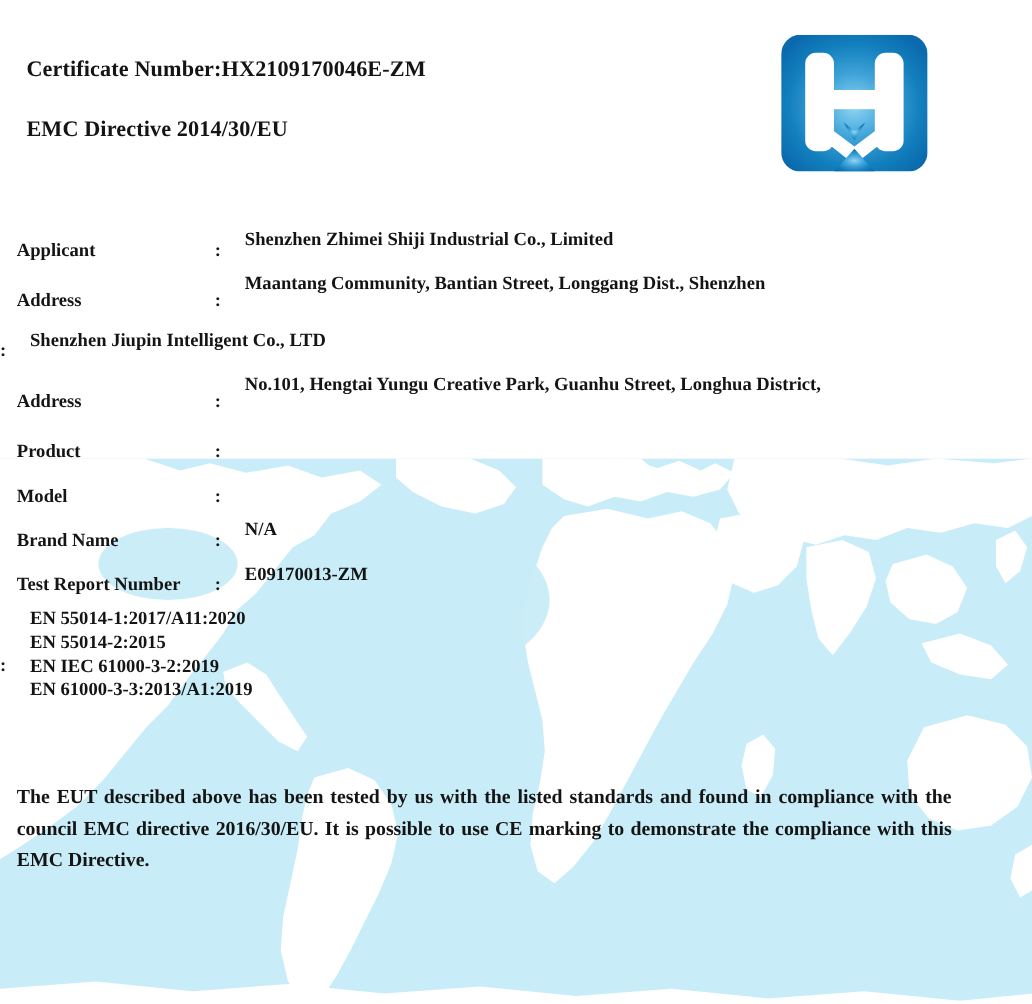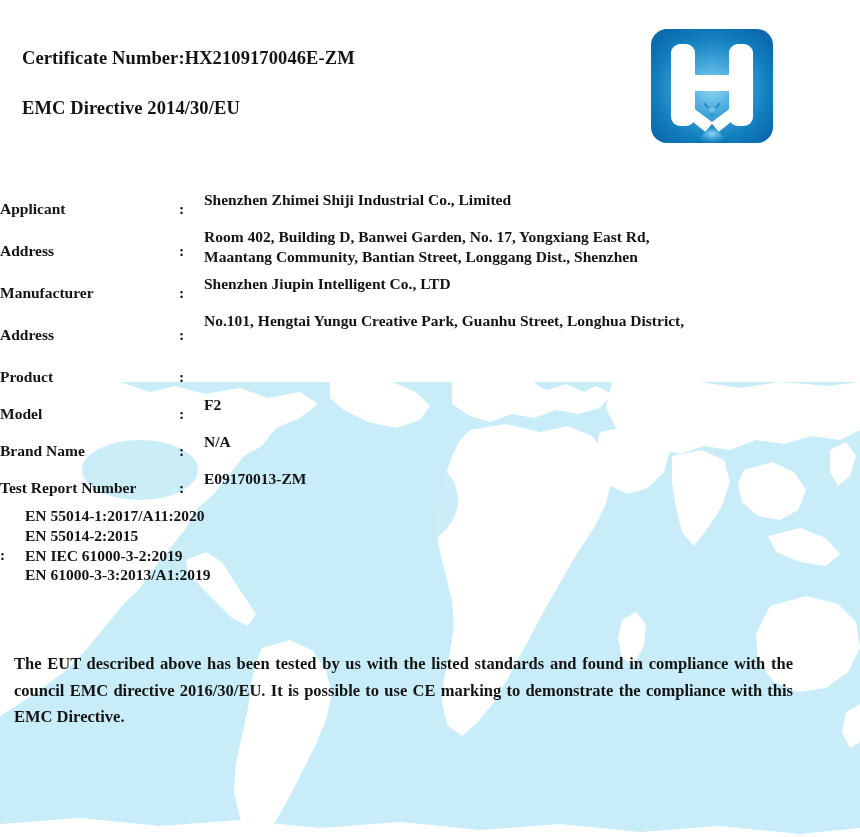--- a/index.html
+++ b/index.html
@@ -65,21 +65,21 @@
     width: 860px;
   }
   .info-row {
     position: relative;
     display: flex;
     align-items: flex-start;
     margin-bottom: 0;
   }
   .info-label {
     width: 179px;
-    padding-left: 0;
+    padding-left: 14px;
     box-sizing: border-box;
     font-size: 15.5px;
     font-weight: bold;
     flex: 0 0 179px;
   }
   .info-colon {
     width: 25px;
     flex: 0 0 25px;
     font-size: 15.5px;
     font-weight: bold;
@@ -235,27 +235,25 @@
       <div class="info-colon">:</div>
       <div class="info-value">
         <span class="vline">Shenzhen Zhimei Shiji Industrial Co., Limited</span>
       </div>
     </div>
 
     <div class="info-row row-2 vcenter">
       <div class="info-label">Address</div>
       <div class="info-colon">:</div>
       <div class="info-value">
-        <span class="vline">Room 402, Building D, Banwei Garden, No. 17, Yongxiang East Rd,</span>
         <span class="vline">Maantang Community, Bantian Street, Longgang Dist., Shenzhen</span>
       </div>
     </div>
 
     <div class="info-row row-1 vcenter">
-      <div class="info-label">Manufacturer</div>
       <div class="info-colon">:</div>
       <div class="info-value">
         <span class="vline">Shenzhen Jiupin Intelligent Co., LTD</span>
       </div>
     </div>
 
     <div class="info-row row-4 vcenter">
       <div class="info-label">Address</div>
       <div class="info-colon">:</div>
       <div class="info-value">
@@ -264,23 +262,20 @@
     </div>
 
     <div class="info-row row-1 vcenter">
       <div class="info-label">Product</div>
       <div class="info-colon">:</div>
     </div>
 
     <div class="info-row row-1 vcenter">
       <div class="info-label">Model</div>
       <div class="info-colon">:</div>
-      <div class="info-value">
-        <span class="vline">F2</span>
-      </div>
     </div>
 
     <div class="info-row row-1 vcenter">
       <div class="info-label">Brand Name</div>
       <div class="info-colon">:</div>
       <div class="info-value">
         <span class="vline">N/A</span>
       </div>
     </div>
 

